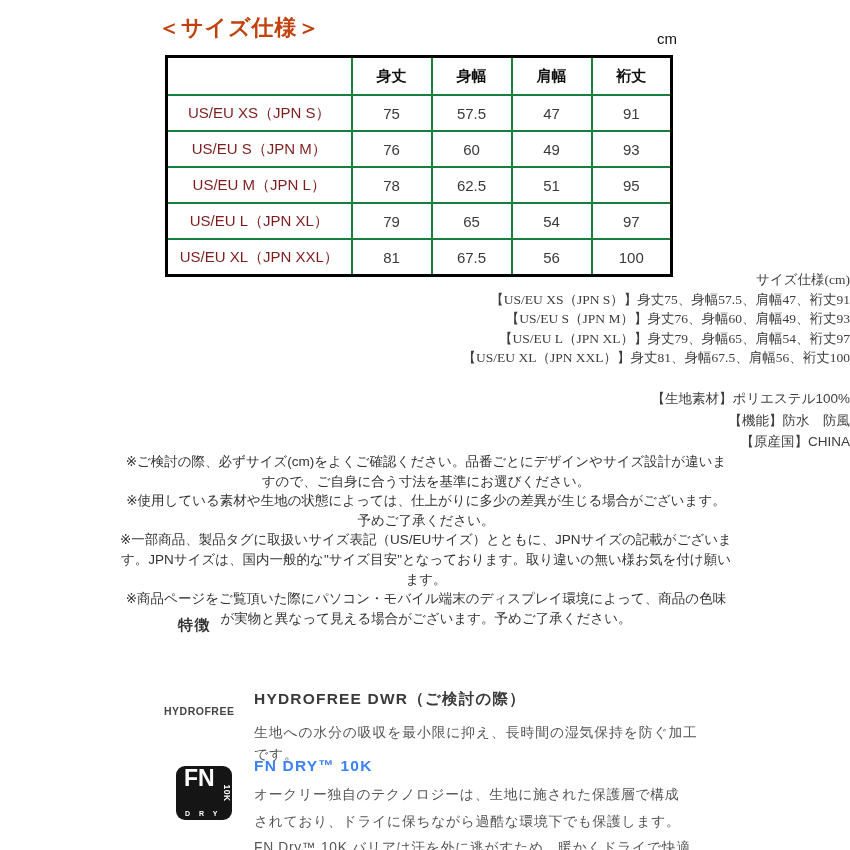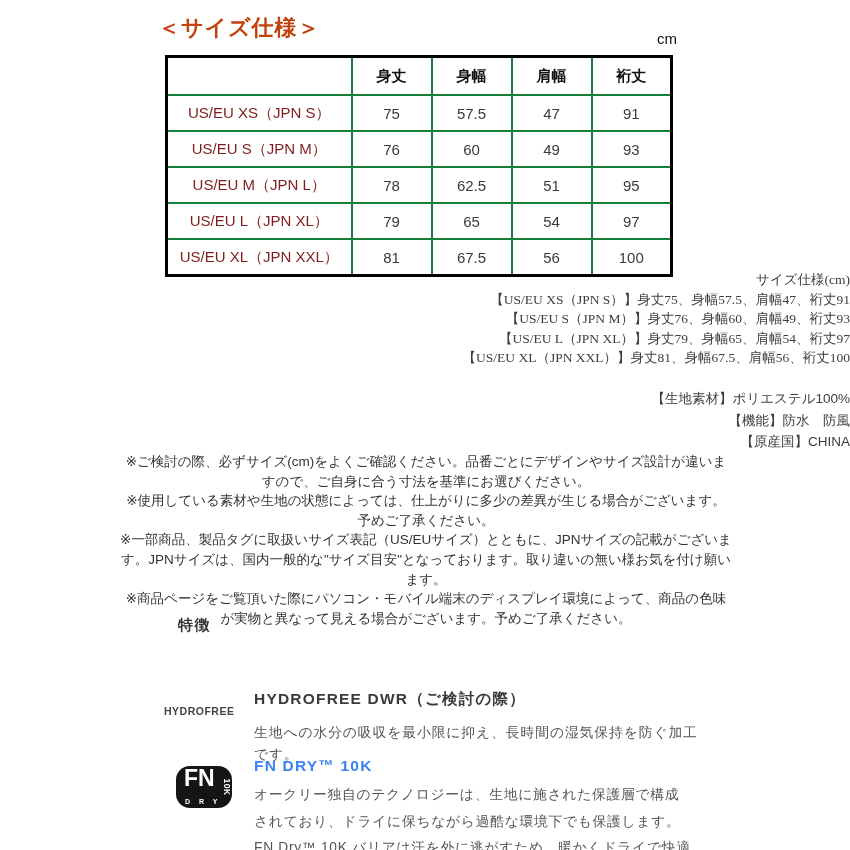--- a/index.html
+++ b/index.html
@@ -23,21 +23,21 @@
 
   .notes { position:absolute; left:120px; top:452px; width:612px; text-align:center; font-size:13.5px; line-height:19.6px; color:#333; }
   .notes p { margin:0; }
 
   .features-heading { position:absolute; left:178px; top:616px; font-size:15px; font-weight:bold; color:#333; letter-spacing:1.5px; }
 
   .hydrofree-logo { position:absolute; left:164px; top:705px; width:82px; text-align:left; font-size:10.5px; font-weight:bold; color:#444; letter-spacing:0.5px; }
   .feature-title-1 { position:absolute; left:254px; top:689px; font-size:15.5px; font-weight:bold; color:#3a3a3a; letter-spacing:1.2px; }
   .feature-body-1 { position:absolute; left:254px; top:722px; width:445px; font-size:13.8px; color:#555; letter-spacing:0.9px; line-height:22px; }
 
-  .fn-logo { position:absolute; left:176px; top:766px; width:56px; height:42px; background:#151515; border-radius:14px; }
+  .fn-logo { position:absolute; left:176px; top:766px; width:56px; height:54px; background:#151515; border-radius:9px; }
   .fn-logo .fn-main { position:absolute; left:8px; top:-1px; font-size:23px; font-weight:800; color:#fff; font-family:"Liberation Sans",sans-serif; }
   .fn-logo .fn-dry { position:absolute; left:9px; bottom:3px; font-size:7px; font-weight:bold; color:#fff; letter-spacing:3.5px; }
   .fn-logo .fn-10k { position:absolute; right:-3px; top:50%; transform:translateY(-50%) rotate(90deg); font-size:8.5px; font-weight:bold; color:#fff; letter-spacing:0.5px; }
 
   .feature-title-2 { position:absolute; left:254px; top:757px; font-size:15.5px; font-weight:bold; color:#3b82f6; letter-spacing:1.2px; }
   .feature-body-2 { position:absolute; left:254px; top:782px; width:440px; font-size:13.8px; color:#555; letter-spacing:0.7px; line-height:26.5px; }
 </style>
 </head>
 <body>
 

